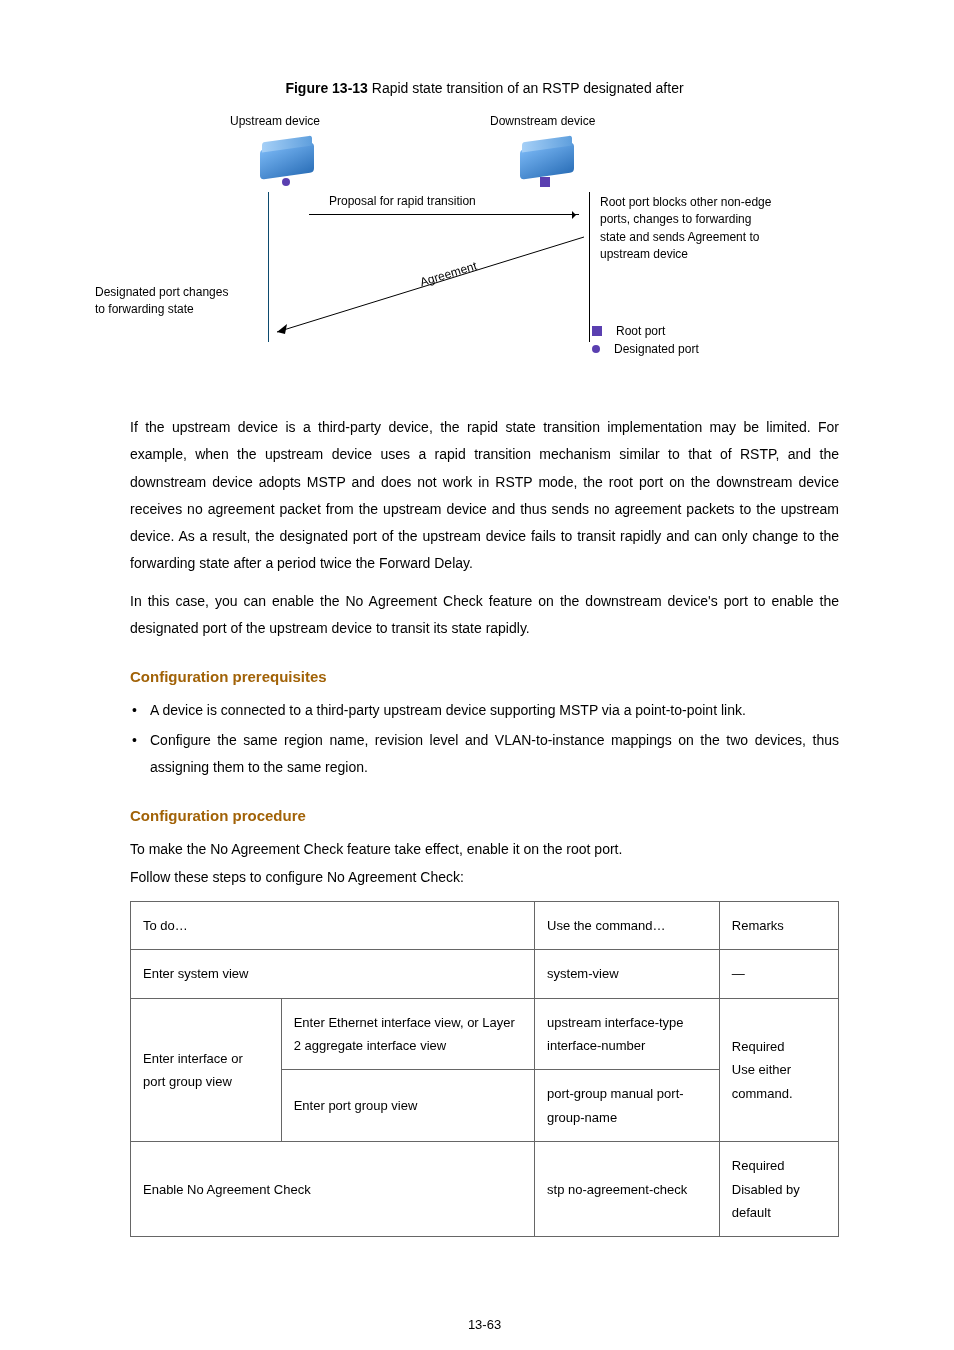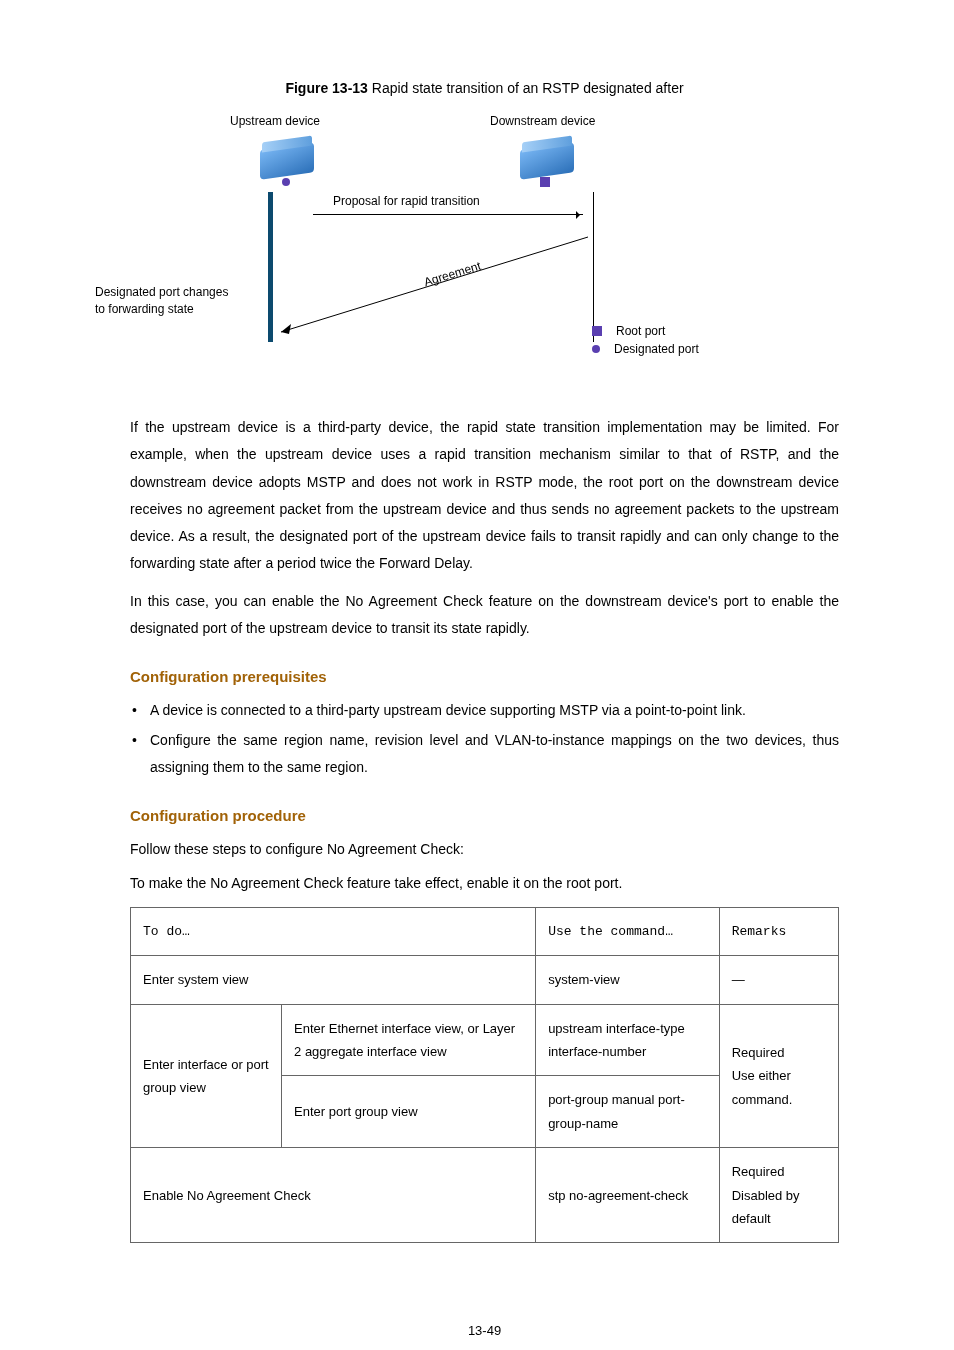--- a/index.html
+++ b/index.html
@@ -46,21 +46,21 @@
     background: linear-gradient(90deg, #a6d0f7, #5f9fdd);
     transform: skewY(0deg);
     border-radius: 3px 3px 0 0;
   }
   .arrows-box {
     position: absolute;
     left: 108px;
     top: 78px;
     width: 320px;
     height: 150px;
-    border-left: 5px solid #0c4a6e;
+    border-left: 1px solid #0c4a6e;
     border-right: 1px solid #000;
   }
   .h-arrow {
     position: absolute;
     height: 0;
     border-top: 1px solid #000;
   }
   .h-arrow.right::after {
     content: "";
     position: absolute;
@@ -135,21 +135,20 @@
   }
   table.cfg th, table.cfg td {
     border: 1px solid #666;
     padding: 12px 12px;
     text-align: left;
     vertical-align: middle;
     line-height: 1.8;
   }
   table.cfg th {
     font-weight: normal;
-    font-family: Liberation Mono, monospace;
   }
   .page-num {
     text-align: center;
     font-size: 13px;
     margin-top: 80px;
   }
 </style>
 </head>
 <body>
 
@@ -171,20 +170,21 @@
       <div class="h-arrow right" style="top:22px;left:40px;width:270px"></div>
       <span class="label-inline" style="left:60px;top:2px">Proposal for rapid transition</span>
       <svg width="320" height="150" style="position:absolute;left:0;top:0">
         <line x1="315" y1="45" x2="8" y2="140" stroke="#000" stroke-width="1"></line>
         <polygon points="8,140 18,132 16,142" fill="#000"></polygon>
       </svg>
       <span class="label-inline" style="left:150px;top:75px;transform:rotate(-17deg)">Agreement</span>
     </div>
 
     <div class="side-note left-note">Designated port changes to forwarding state</div>
+    <div class="side-note right-note">Root port blocks other non-edge ports, changes to forwarding state and sends Agreement to upstream device</div>
 
     <div class="legend-item" style="left:432px;top:210px">
       <span class="port-square" style="position:static"></span>
       <span>Root port</span>
     </div>
     <div class="legend-item" style="left:432px;top:228px">
       <span class="port-circle" style="position:static"></span>
       <span>Designated port</span>
     </div>
   </div>
@@ -192,22 +192,22 @@
   <p class="body-text">If the upstream device is a third-party device, the rapid state transition implementation may be limited. For example, when the upstream device uses a rapid transition mechanism similar to that of RSTP, and the downstream device adopts MSTP and does not work in RSTP mode, the root port on the downstream device receives no agreement packet from the upstream device and thus sends no agreement packets to the upstream device. As a result, the designated port of the upstream device fails to transit rapidly and can only change to the forwarding state after a period twice the Forward Delay.</p>
   <p class="body-text" style="margin-top:0">In this case, you can enable the No Agreement Check feature on the downstream device's port to enable the designated port of the upstream device to transit its state rapidly.</p>
 
   <div class="h3">Configuration prerequisites</div>
   <ul class="bullets">
     <li>A device is connected to a third-party upstream device supporting MSTP via a point-to-point link.</li>
     <li>Configure the same region name, revision level and VLAN-to-instance mappings on the two devices, thus assigning them to the same region.</li>
   </ul>
 
   <div class="h3">Configuration procedure</div>
+  <p class="body-text" style="margin:4px 0 0">To make the No Agreement Check feature take effect, enable it on the root port.</p>
   <p class="body-text" style="margin:0 0 6px">Follow these steps to configure No Agreement Check:</p>
-  <p class="body-text" style="margin:4px 0 0">To make the No Agreement Check feature take effect, enable it on the root port.</p>
 
   <table class="cfg">
     <tbody>
         <tr>
       <th colspan="2">To do…</th>
       <th>Use the command…</th>
       <th>Remarks</th>
     </tr>
     <tr>
       <td colspan="2">Enter system view</td>
@@ -231,14 +231,14 @@
       <td colspan="2">Enable No Agreement Check</td>
       <td>stp no-agreement-check</td>
       <td>
         <span>Required</span><br>
         <span>Disabled by default</span>
       </td>
     </tr>
   </tbody>
     </table>
 
-  <div class="page-num">13-49</div>
+  <div class="page-num">13-63</div>
 </div>
 
 </body></html>

